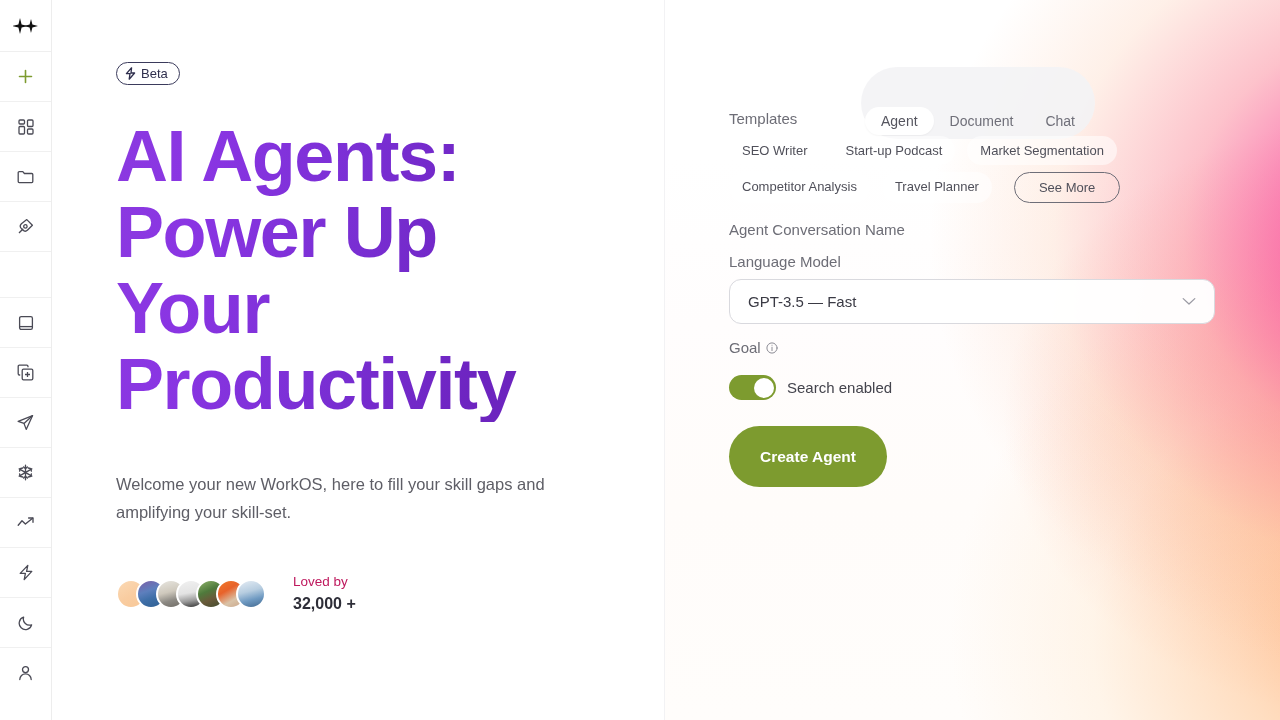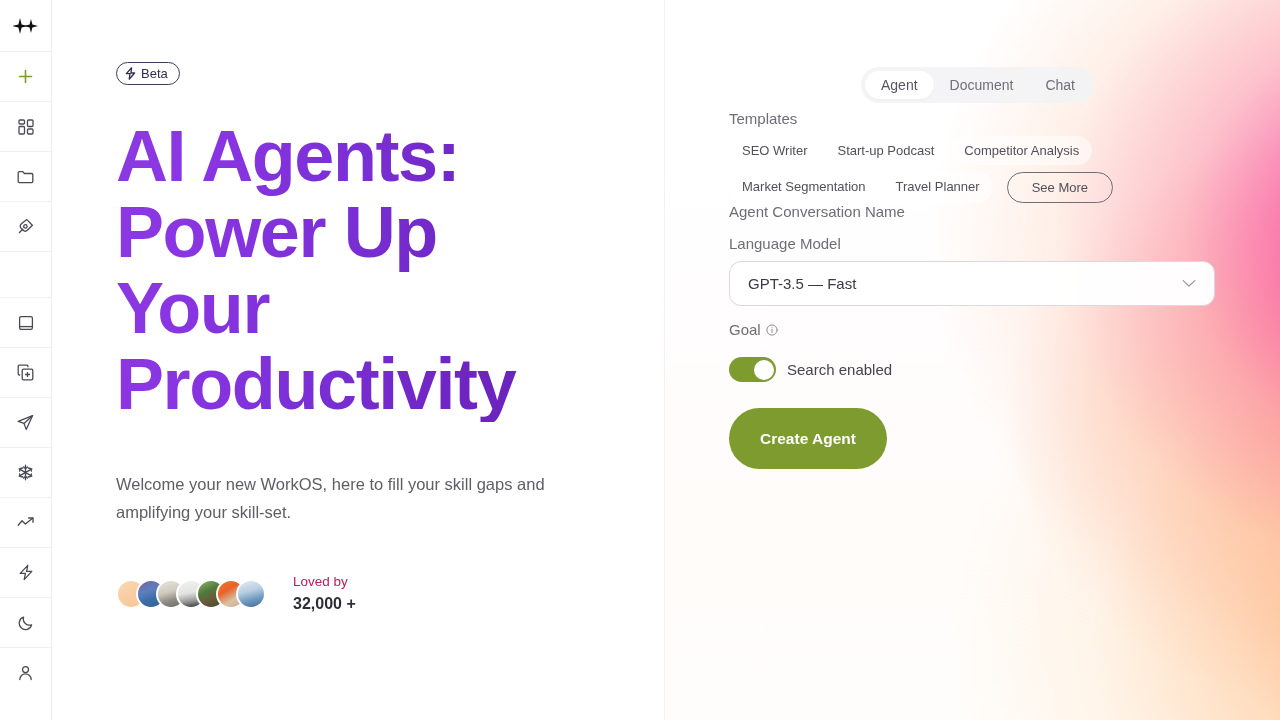--- a/index.html
+++ b/index.html
@@ -128,35 +128,36 @@
     border-radius: 999px;
     padding: 4px;
   }
   .tab {
     font-size: 14px;
     color: #6f6f79;
     padding: 6px 16px;
     border-radius: 999px;
     cursor: pointer;
     white-space: nowrap;
+    margin-top: 36px;
   }
   .tab.active {
     background: #ffffff;
     color: #55555f;
     box-shadow: 0 1px 2px rgba(0,0,0,0.04);
   }
 
   .form { position: absolute; left: 64px; top: 110px; width: 486px; }
   .field-label {
     font-size: 15px;
     color: #6d6d76;
     margin-bottom: 9px;
     display: flex; align-items: center; gap: 5px;
   }
-  .chips { display: flex; flex-wrap: wrap; gap: 7px 4px; }
+  .chips { display: flex; flex-wrap: wrap; gap: 7px 12px; margin-bottom: 18px; }
   .chip {
     font-size: 13px;
     color: #50505a;
     background: rgba(255,255,255,0.55);
     border-radius: 999px;
     padding: 7px 13px;
     cursor: pointer;
     white-space: nowrap;
   }
   .chip.outlined {
@@ -407,22 +408,22 @@
         <div class="tab">Document</div>
         <div class="tab">Chat</div>
       </div>
 
       <div class="form">
 
         <div class="field-label">Templates</div>
         <div class="chips">
           <div class="chip">SEO Writer</div>
           <div class="chip">Start-up Podcast</div>
+          <div class="chip">Market Segmentation</div>
           <div class="chip">Competitor Analysis</div>
-          <div class="chip">Market Segmentation</div>
           <div class="chip">Travel Planner</div>
           <div class="chip outlined">See More</div>
         </div>
 
         <div class="group">
           <div class="field-label">Agent Conversation Name</div>
         </div>
 
         <div class="group">
           <div class="field-label">Language Model</div>

